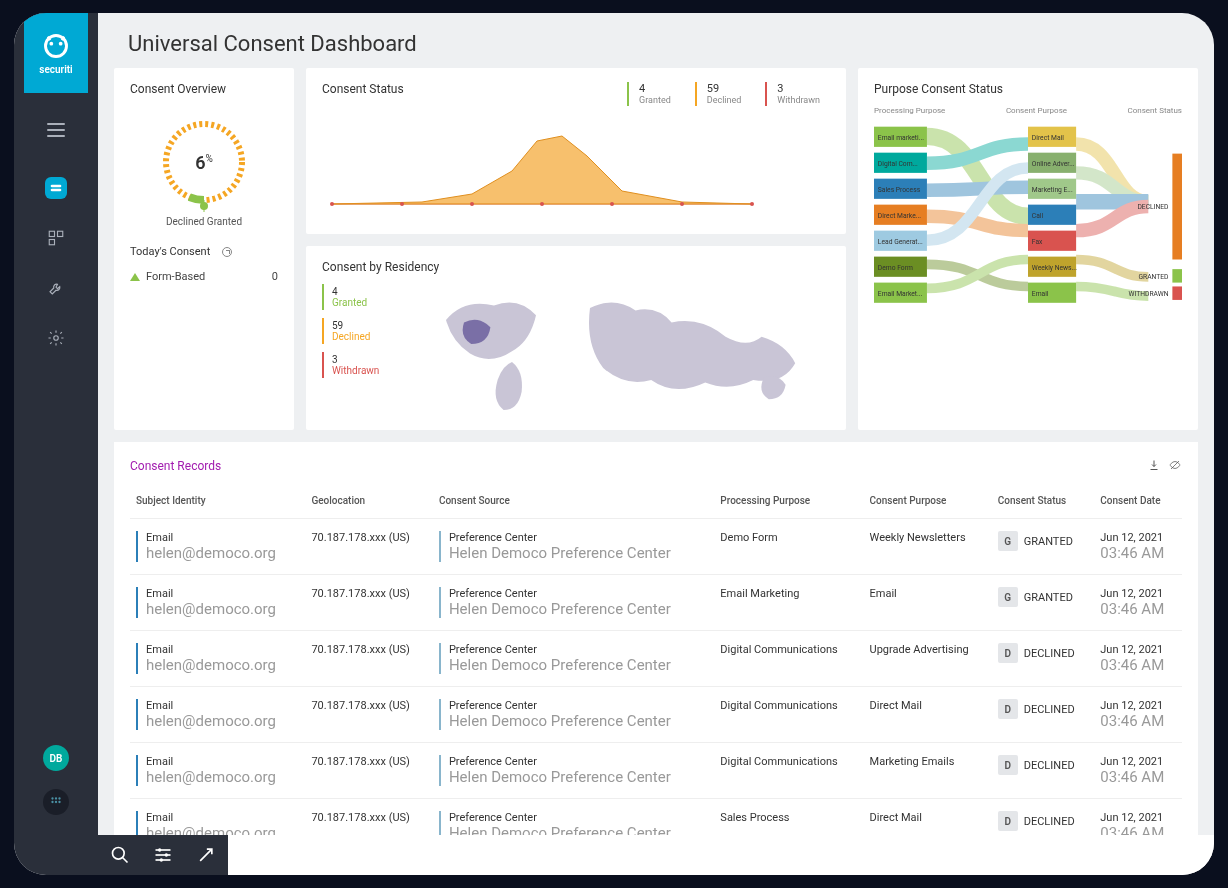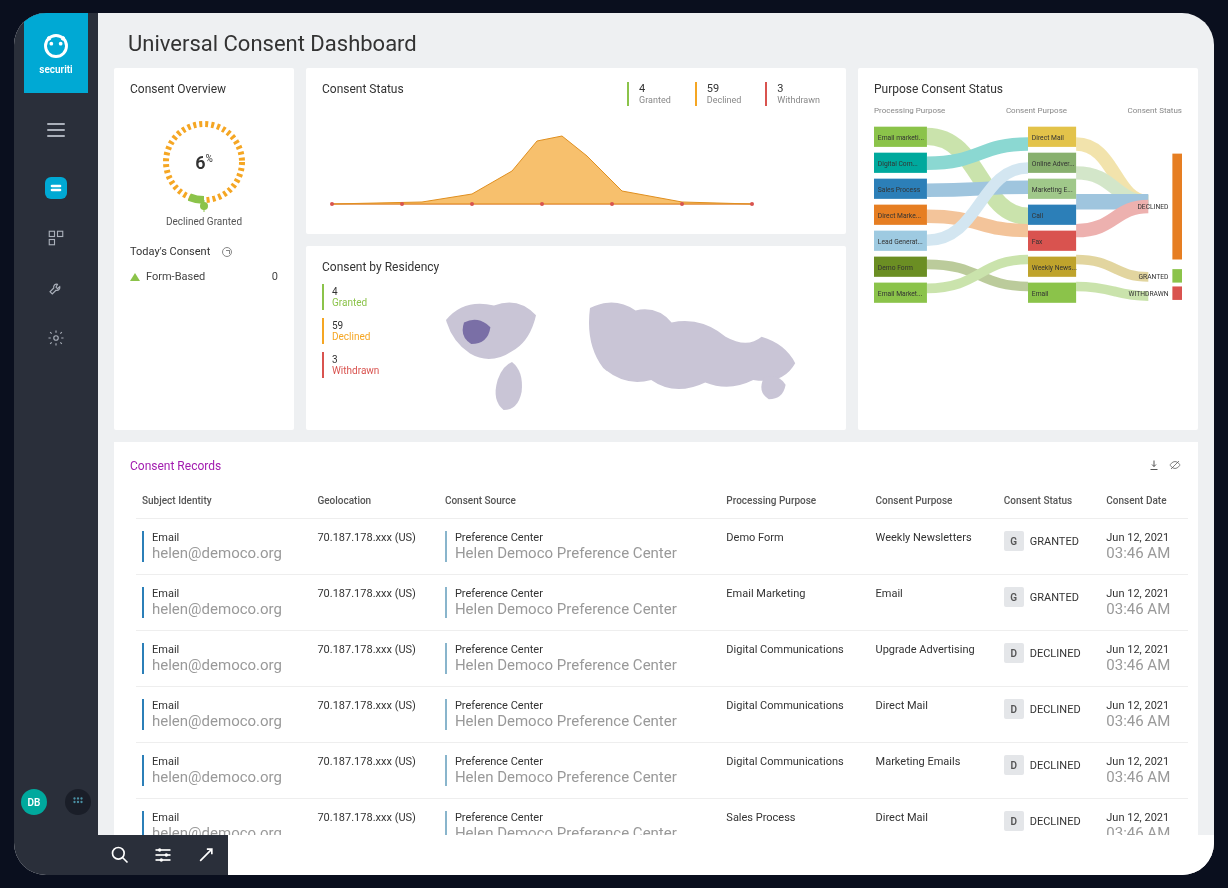--- a/index.html
+++ b/index.html
@@ -7,21 +7,21 @@
 .device-frame { width: 1200px; height: 862px; background: #eef0f2; border-radius: 32px; overflow: hidden; position: relative; display: flex; }
 .sidebar { width: 84px; background: #2a2f3a; display: flex; flex-direction: column; align-items: center; position: relative; }
 .logo-block { width: 64px; height: 80px; background: #00a9d4; display: flex; flex-direction: column; align-items: center; justify-content: center; color: #fff; font-size: 10px; font-weight: 600; }
 .logo-icon { width: 28px; height: 28px; margin-bottom: 4px; }
 .hamburger { margin-top: 30px; width: 18px; height: 14px; display: flex; flex-direction: column; justify-content: space-between; cursor: pointer;}
 .hamburger span { display: block; height: 2px; background: #aab0ba; border-radius: 1px; }
 .nav-icons { margin-top: 40px; display: flex; flex-direction: column; gap: 28px; align-items: center; }
 .nav-icon { width: 22px; height: 22px; display: flex; align-items: center; justify-content: center; color: #aab0ba; cursor:pointer;}
 .nav-icon.active { background: #00a9d4; border-radius: 6px; padding: 3px; color: #fff; }
 .badge-circle { width: 26px; height: 26px; border-radius: 50%; display: flex; align-items: center; justify-content: center; font-size: 10px; font-weight: 600; color: #fff; cursor:pointer;}
-.sidebar-bottom { position: absolute; bottom: 60px; display: flex; flex-direction: row; gap: 18px; align-items: flex-end; }
+.sidebar-bottom { position: absolute; bottom: 60px; display: flex; flex-direction: column; gap: 18px; align-items: flex-end; }
 .main { flex: 1; display: flex; flex-direction: column; overflow: hidden; }
 .page-title { font-size: 22px; font-weight: 400; color: #333; padding: 18px 30px 12px; }
 .content-scroll { flex: 1; overflow-y: auto; padding: 0 16px 10px; }
 .row-cards { display: flex; gap: 12px; margin-bottom: 12px; }
 .card { background: #fff; border-radius: 2px; padding: 14px 16px; }
 .card-title { font-size: 12px; color: #333; margin-bottom: 10px; }
 .overview { width: 180px; display:flex; flex-direction:column;}
 .gauge { width: 100px; height: 100px; margin: 6px auto 4px; position: relative; }
 .gauge-label { text-align: center; font-size: 10px; color: #555; }
 .gauge-center { position: absolute; top: 50%; left: 50%; transform: translate(-50%,-50%); font-size: 18px; font-weight: 600; color: #333; }
@@ -48,21 +48,21 @@
 .residency-stat.orange { border-color:#f5a623;} .residency-stat.orange .l{color:#f5a623;}
 .residency-stat.red { border-color:#d9534f;} .residency-stat.red .l{color:#d9534f;}
 .map-svg { flex:1; }
 .sankey-card { width: 340px; }
 .sankey-headers { display:flex; justify-content:space-between; font-size:8px; color:#888; margin-bottom:6px;}
 .sankey-svg { width:100%; height:200px;}
 .records-card { background:#fff; padding:14px 16px 0;}
 .records-header { display:flex; justify-content:space-between; align-items:center; margin-bottom:12px;}
 .records-title { font-size:12px; color:#a21caf;}
 .records-tools { display:flex; gap:8px; color:#666;}
-table { width:100%; border-collapse:collapse; font-size:11px;margin-left:6px;}
+table { width:100%; border-collapse:collapse; font-size:11px;}
 th { text-align:left; font-weight:500; color:#555; font-size:10px; padding:8px 6px 12px;}
 td { padding:12px 6px; vertical-align:top;}
 tbody tr { border-top:1px solid #eee;}
 .cell-bordered { border-left:2px solid #2b7fb8; padding-left:8px;}
 .cell-main { font-size:11px; color:#333;}
 .cell-sub { font-size:15px; color:#999;}
 .status-pill { display:flex; align-items:center; gap:6px;}
 .status-letter { width:20px; height:20px; background:#e4e6e9; color:#555; font-size:10px; font-weight:600; display:flex; align-items:center;justify-content:center; border-radius:2px;}
 .footer-bar { height:40px; display:flex; align-items:center; background:#fff; }
 .footer-msg { flex:1; display:flex; align-items:center; padding:0 14px; gap:10px; color:#888; font-size:12px;}

